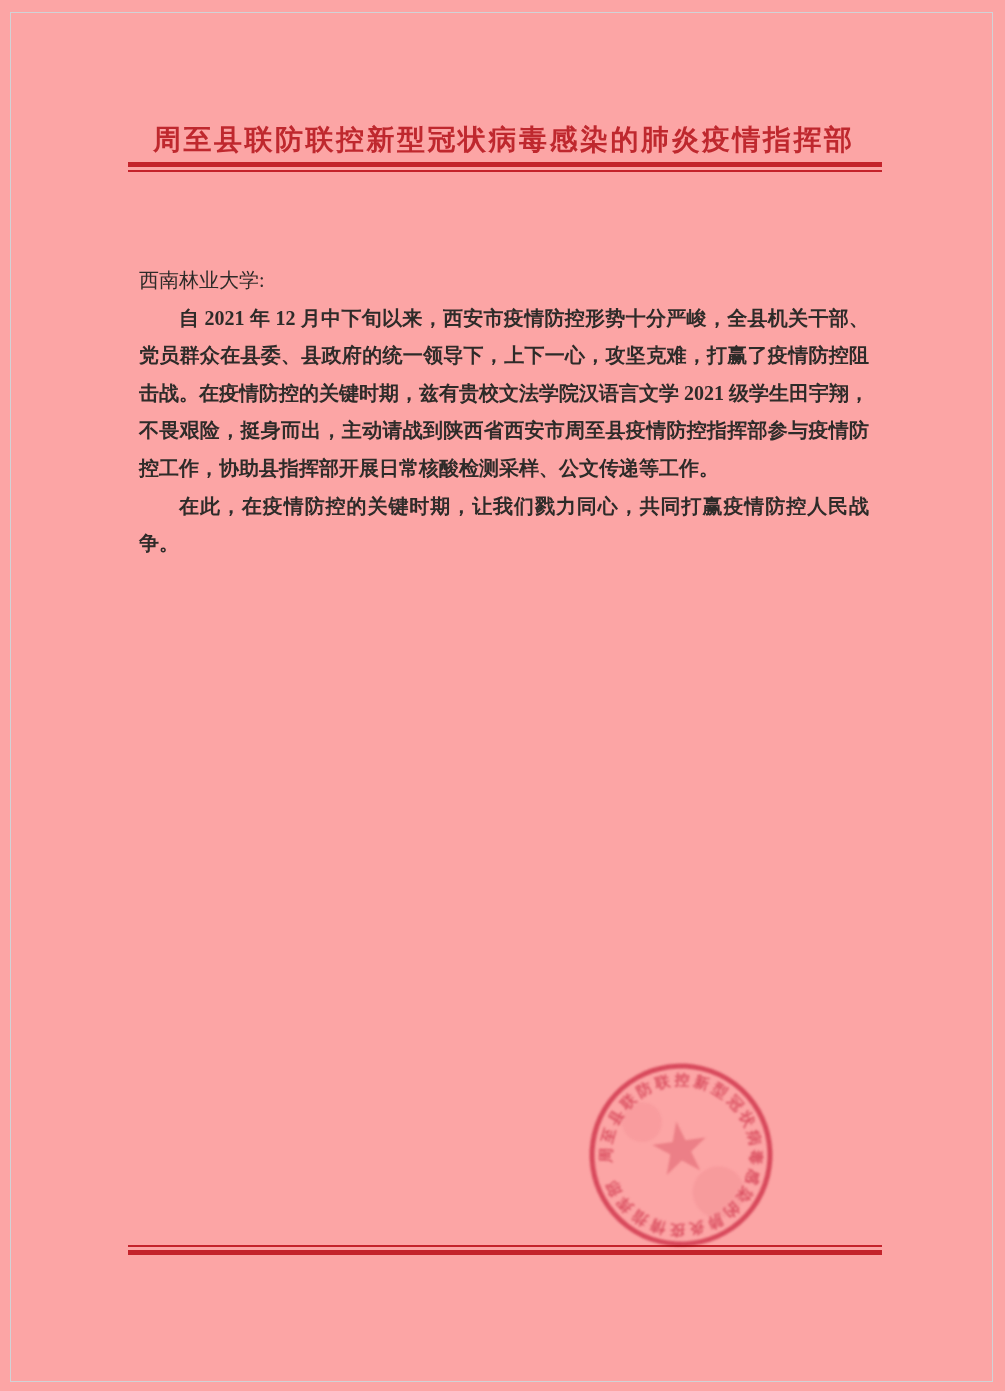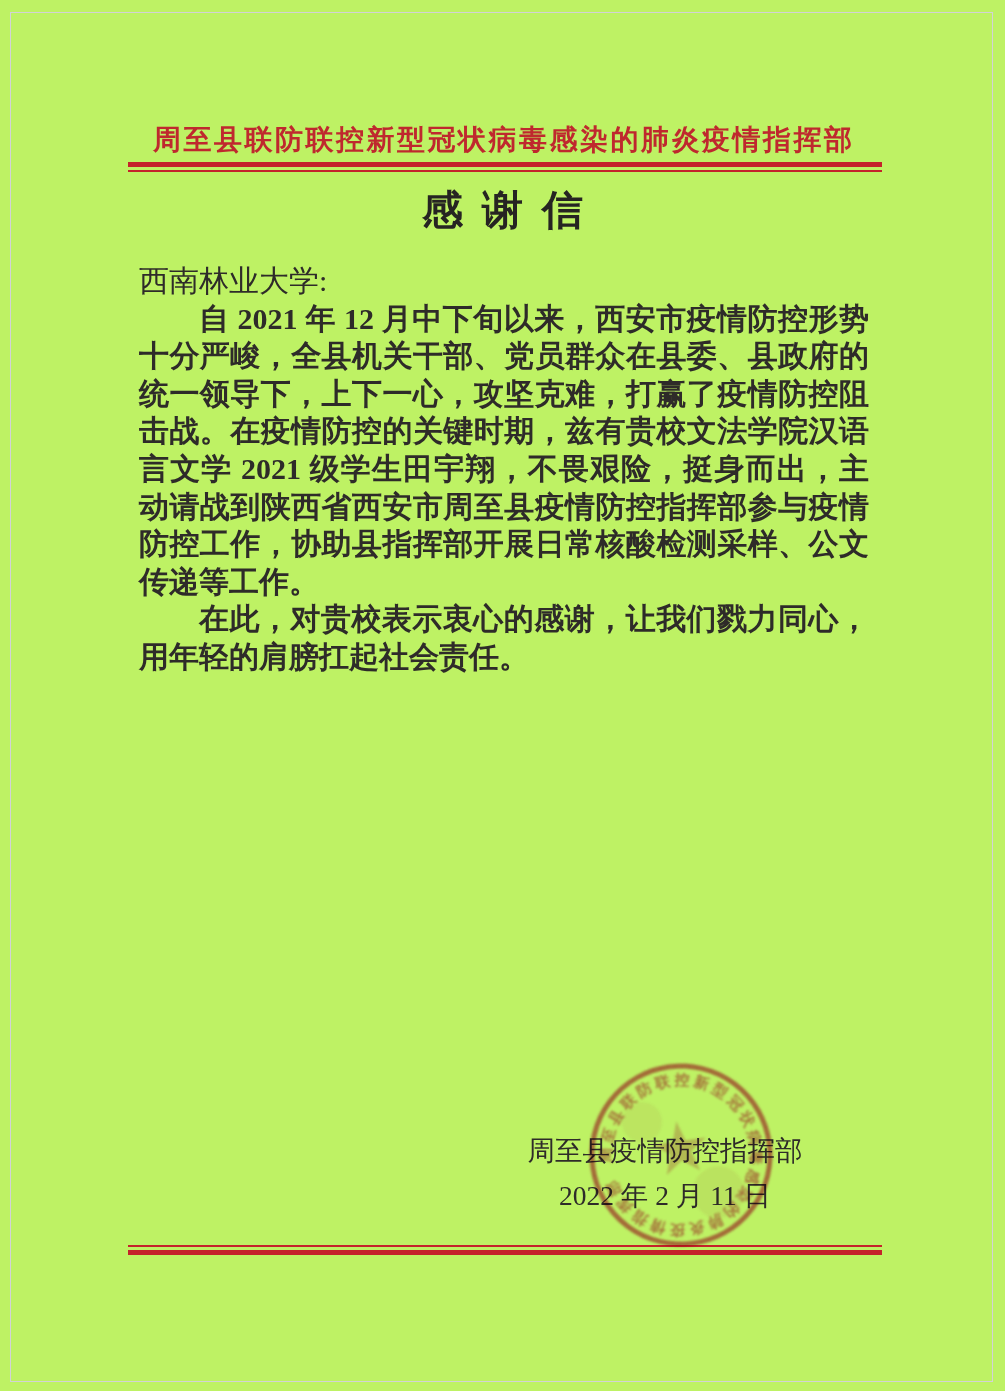--- a/index.html
+++ b/index.html
@@ -4,21 +4,21 @@
 <style>
   * { margin: 0; padding: 0; box-sizing: border-box; }
   html, body { background: #ffffff; }
   body {
     width: 1005px; height: 1391px;
     font-family: "Liberation Serif", "DejaVu Serif", serif;
     position: relative; overflow: hidden;
   }
   .page {
     position: absolute; inset: 0;
-    background: #bef264;
+    background: #fca5a5;
   }
   .scan-border {
     position: absolute;
     left: 10px; top: 12px; right: 12px; bottom: 9px;
     border: 1px solid #d2d2d6;
     pointer-events: none;
   }
   
   .org-title {
     position: absolute;
@@ -48,21 +48,21 @@
     font-weight: bold;
     letter-spacing: 19px;
     padding-left: 19px;
     white-space: nowrap;
   }
   
   .letter-body {
     position: absolute;
     left: 139px; top: 262px; width: 730px;
     color: #2e2b29;
-    font-size: 30px;
+    font-size: 20px;
     line-height: 37.6px;
     text-align: justify;
   }
   .letter-body p.para { text-indent: 2em; font-weight: bold; }
   .salutation { text-indent: 0; }
   
   .sign-block {
     position: absolute;
     left: 494px; top: 1128px; width: 342px;
     text-align: center;
@@ -90,32 +90,27 @@
   <div class="scan-border"></div>
 
   <div class="org-title">周至县联防联控新型冠状病毒感染的肺炎疫情指挥部</div>
 
   <div class="rule rule-top">
     <div class="thick"></div>
     <div class="gap"></div>
     <div class="thin"></div>
   </div>
 
-  <h1 class="doc-title">感谢信</h1>
 
   <div class="letter-body">
     <p class="salutation">西南林业大学:</p>
     <p class="para">自 2021 年 12 月中下旬以来，西安市疫情防控形势十分严峻，全县机关干部、党员群众在县委、县政府的统一领导下，上下一心，攻坚克难，打赢了疫情防控阻击战。在疫情防控的关键时期，兹有贵校文法学院汉语言文学 2021 级学生田宇翔，不畏艰险，挺身而出，主动请战到陕西省西安市周至县疫情防控指挥部参与疫情防控工作，协助县指挥部开展日常核酸检测采样、公文传递等工作。</p>
-    <p class="para">在此，对贵校表示衷心的感谢，让我们戮力同心，用年轻的肩膀扛起社会责任。</p>
+    <p class="para">在此，在疫情防控的关键时期，让我们戮力同心，共同打赢疫情防控人民战争。</p>
   </div>
 
-  <div class="sign-block">
-    <div>周至县疫情防控指挥部</div>
-    <div>2022 年 2 月 11 日</div>
-  </div>
 
   <svg class="stamp" viewBox="0 0 208 208" xmlns="http://www.w3.org/2000/svg">
     <defs>
       <filter id="inkblur" x="-10%" y="-10%" width="120%" height="120%">
         <feGaussianBlur stdDeviation="0.9"></feGaussianBlur>
       </filter>
       <path id="ringPath" d="M 34,104 A 70,70 0 1 1 174,104 A 70,70 0 1 1 34,104" fill="none"></path>
     </defs>
     <g filter="url(#inkblur)" transform="rotate(-8 104 104)">
       <circle cx="104" cy="104" r="89" fill="none" stroke="#cf4166" stroke-width="5" opacity="0.85"></circle>

